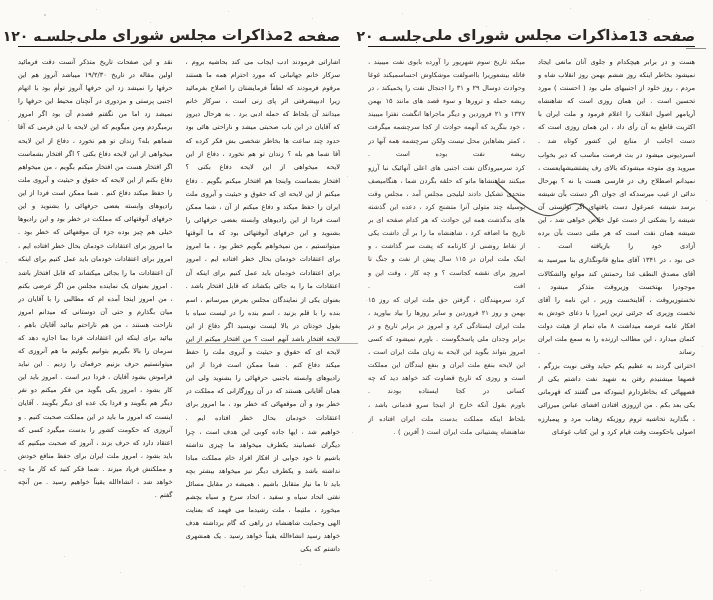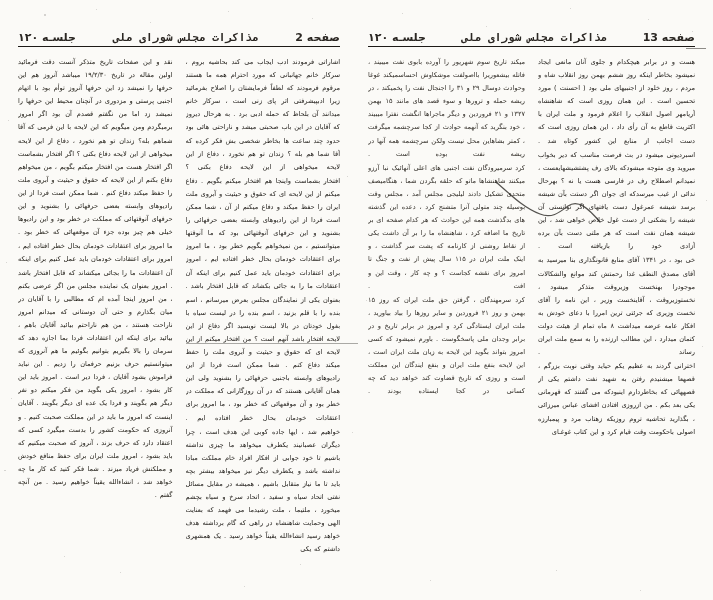--- a/index.html
+++ b/index.html
@@ -54,28 +54,27 @@
     font-size: 8.5px;
     font-weight: bold;
     color: #2b2723;
     letter-spacing: .2px;
   }
   .page-left  .running-head { left: 18px; right: 14px; }
   .page-right .running-head { left: 14px; right: 18px; }
 
   .head-title {
     flex: 0 1 auto;
-    font-size: 11px;
+    font-size: 15px;
     white-space: nowrap;
-    font-family: Liberation Mono, monospace;
   }
   .head-side {
     flex: 0 0 auto;
     white-space: nowrap;
-    font-size: 11px;
+    font-size: 14px;
   }
 
   .head-rule {
     position: absolute;
     height: 0;
     border-top: 1.6px solid #1d1a17;
     top: 46px;
   }
   .page-left  .head-rule { left: 18px; right: 14px; }
   .page-right .head-rule { left: 14px; right: 18px; }
@@ -180,20 +179,21 @@
       <span class="head-side">جلسـه ۱۲۰</span>
     </div>
 
     <div class="head-rule"></div>
 
     <div class="columns">
       <div class="col ink-a">
         <p>میکند تاریخ سوم شهریور را آورده بابوی نفت میبیند ، فاتله بیشعوریرا بااصولفت موشکاوش احساسمیکند غوغا وحوادث دوسال ۲۹ و ۳۱ را اجنجال نفت را پخمیکند ، در ریشه حمله و ترورها و سوء قصد های مانند ۱۵ بهمن ۱۳۲۷ و ۲۱ فروردین و دیگر ماجراها انگشت نفترا میبیند ، خود بنگرید که آنهمه حوادث از کجا سرچشمه میگرفت ، کمتر بشاهاین محل نیست ولکن سرچشمه همه آنها در ریشه نفت بوده است .</p>
         <p>کرد سرمیرودگان نفت اجنبی های اعلی آنهائیک نبا آرزو میکنند شاهنشاها ماتو که حلقه بگردن شما ، هنگامیصف متحدی تشکیل دادند لیلیجی مجلس آمد ، مجلس وقت بوسیله چند متولی آنرا متشنج کرد ، دعده این گذشته های بدگذشت همه این حوادث که هر کدام صفحه ای بر تاریخ ما اضافه کرد ، شاهنشاه ما را بر آن داشت یکی از نقاط روشنی از کارنامه که پشت سر گذاشت ، و اینک ملت ایران در ۱۱۵ سال پیش از نفت و جنگ تا امروز برای نقشه کجاست ؟ و چه کار ، وقت این و افت .</p>
         <p>کرد سرمهندگان ، گرفتن حق ملت ایران که روز ۱۵ بهمن و روز ۲۱ فروردین و سایر روزها را بیاد بیاورید ، ملت ایران ایستادگی کرد و امروز در برابر تاریخ و در برابر وجدان ملی پاسخگوست . باورم نمیشود که کسی امروز بتواند بگوید این لایحه به زیان ملت ایران است ، این لایحه بنفع ملت ایران و بنفع ایندگان این مملکت است و روزی که تاریخ قضاوت کند خواهد دید که چه کسانی در کجا ایستاده بودند .</p>
+        <p class="last">باورم بقول آنکه خارج از اینجا سرو قدمانی باشد ، بلحاظ اینکه مملکت بدست ملت ایران افتاده از شاهنشاه پشتیبانی ملت ایران است ( آفرین ) .</p>
       </div>
       <div class="col ink-b">
         <p>هست و در برابر هیچکدام و جلوی آنان مانعی ایجاد نمیشود بخاطر اینکه روز ششم بهمن روز انقلاب شاه و مردم ، روز خلود از اجنبیهای ملی بود ( احسنت ) مورد تحسین است . این همان روزی است که شاهنشاه آریامهر اصول انقلاب را اعلام فرمود و ملت ایران با اکثریت قاطع به آن رأی داد ، این همان روزی است که دست اجانب از منابع این کشور کوتاه شد .</p>
         <p>اسبردیونی میشود در بث فرصت مناسب که دیر بخواب میروید وی متوجه میشودکه بالای رف پشتشیشهایعست ، نمیدانم اصطلاح رف در فارسی هست یا نه ؟ بهرحال ندائی از غیب میرسدکه ای جوان اگر دستت بآن شیشه برسد شیشه عمرغول دست یافتهای اگر توانستی آن شیشه را بشکنی از دست غول خلاص خواهی شد ، این شیشه همان نفت است که هر ملتی دست بآن برده آزادی خود را بازیافته است .</p>
         <p>خی بود ، در ۱۳۴۱ آقای منابع قانونگذاری بنا میرسید به آقای مصدق النطف غدا رحمتش کند موانع والشکالات موجودرا بهنخست وزیروقت متذکر میشود ، نخستوزیروقت ، آقاینخست وزیر ، این نامه را آقای نخست وزیری که جرئتی ترین امررا با دعای خودش به افکار عامه عرضه میداشت ۸ ماه تمام از هیئت دولت کتمان میدارد ، این مطالب ارزنده را به سمع ملت ایران رساند .</p>
         <p class="last">اخترانی گردند به عظیم یکم حیاید وقتی نوبت بزرگم ، قصهعا میشنیدم رفتن به شهید نفت داشتم یکی از قصههائی که بخاطردارم اینبودکه می گفتند که قهرمانی یکی بعد بکم . من ازروزی افتادن افشای عباس میرزائی ، بگذارید تحاشیه تروم روزیکه زهتاب مرد و پیمبارزه اصولی باحکومت وقت قیام کرد و این کتاب غوغـای</p>
       </div>
     </div>
   </div>
 

